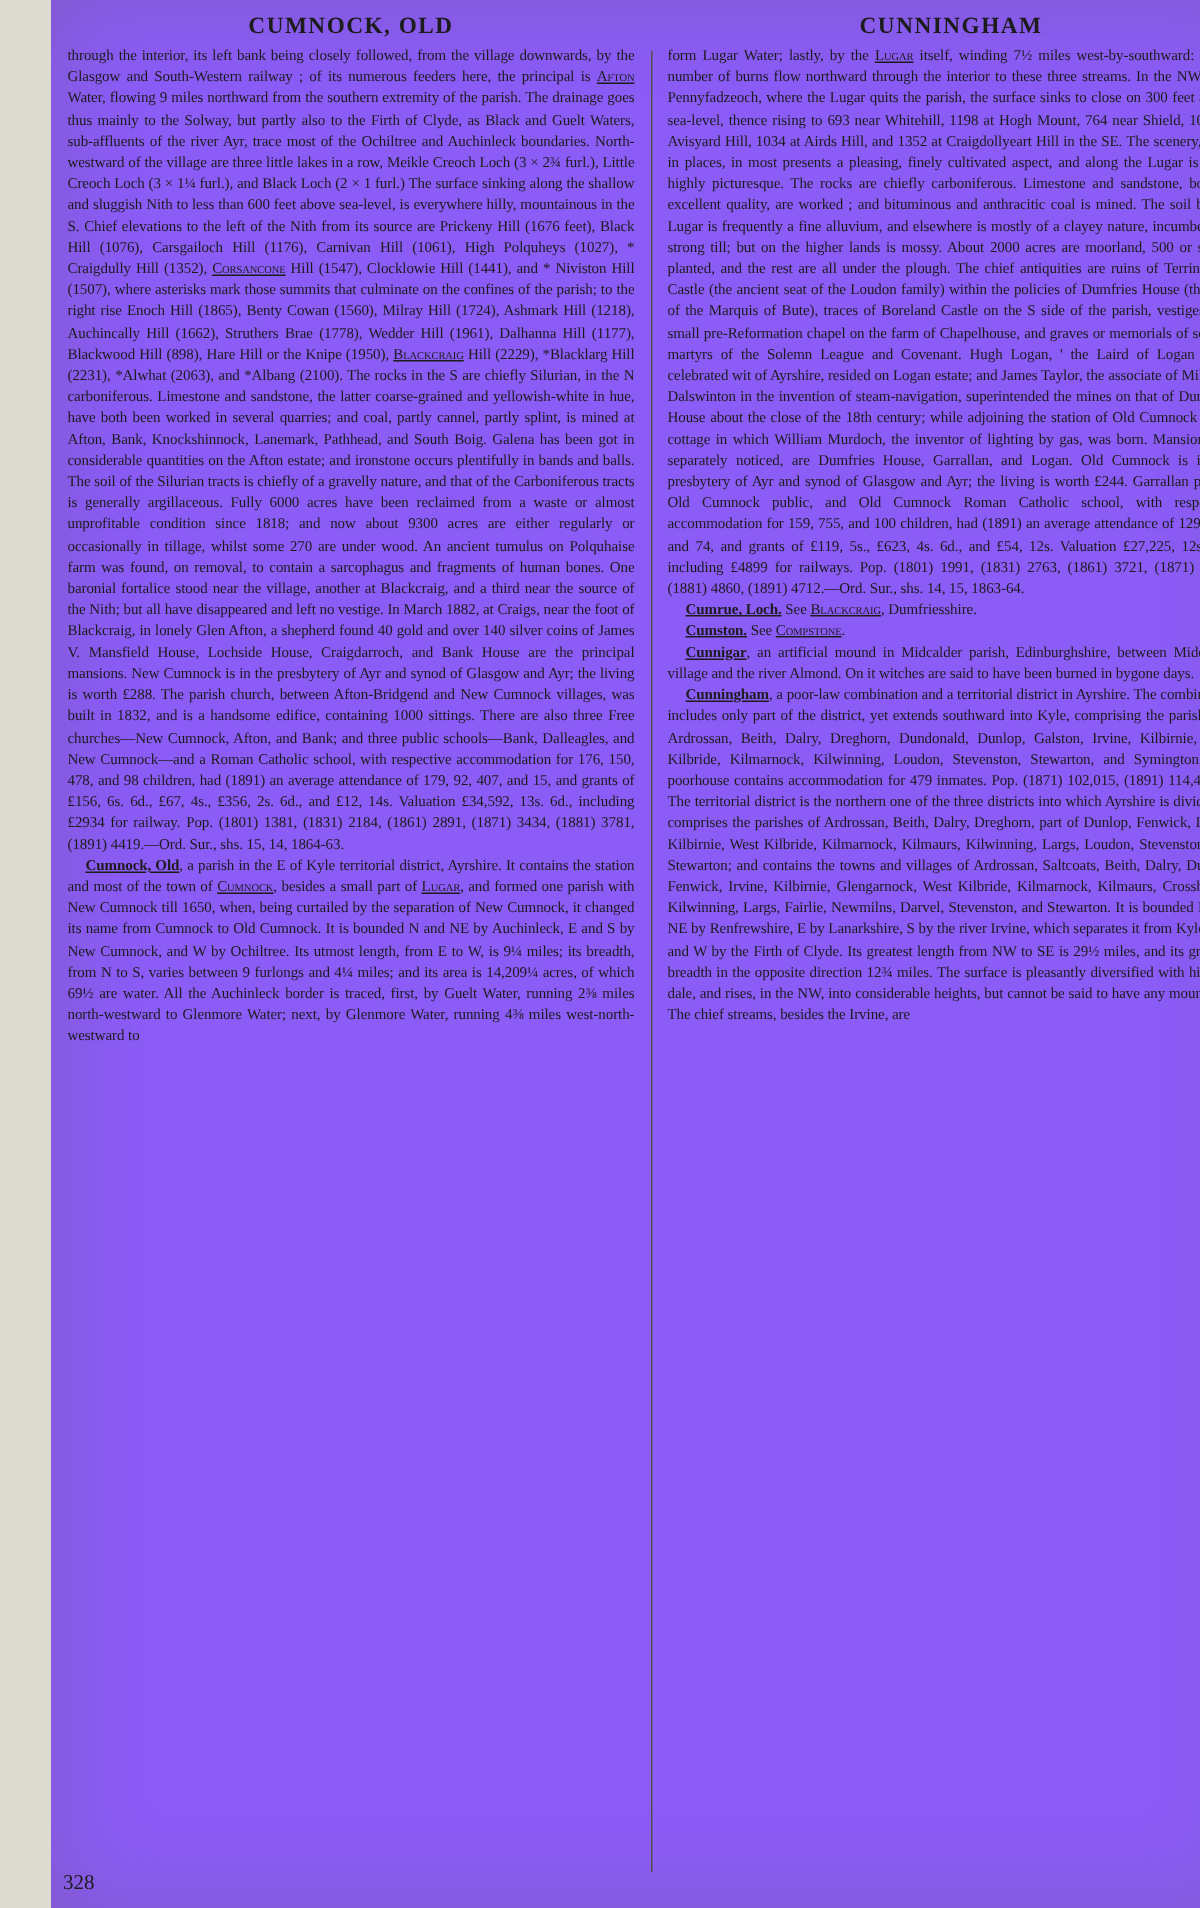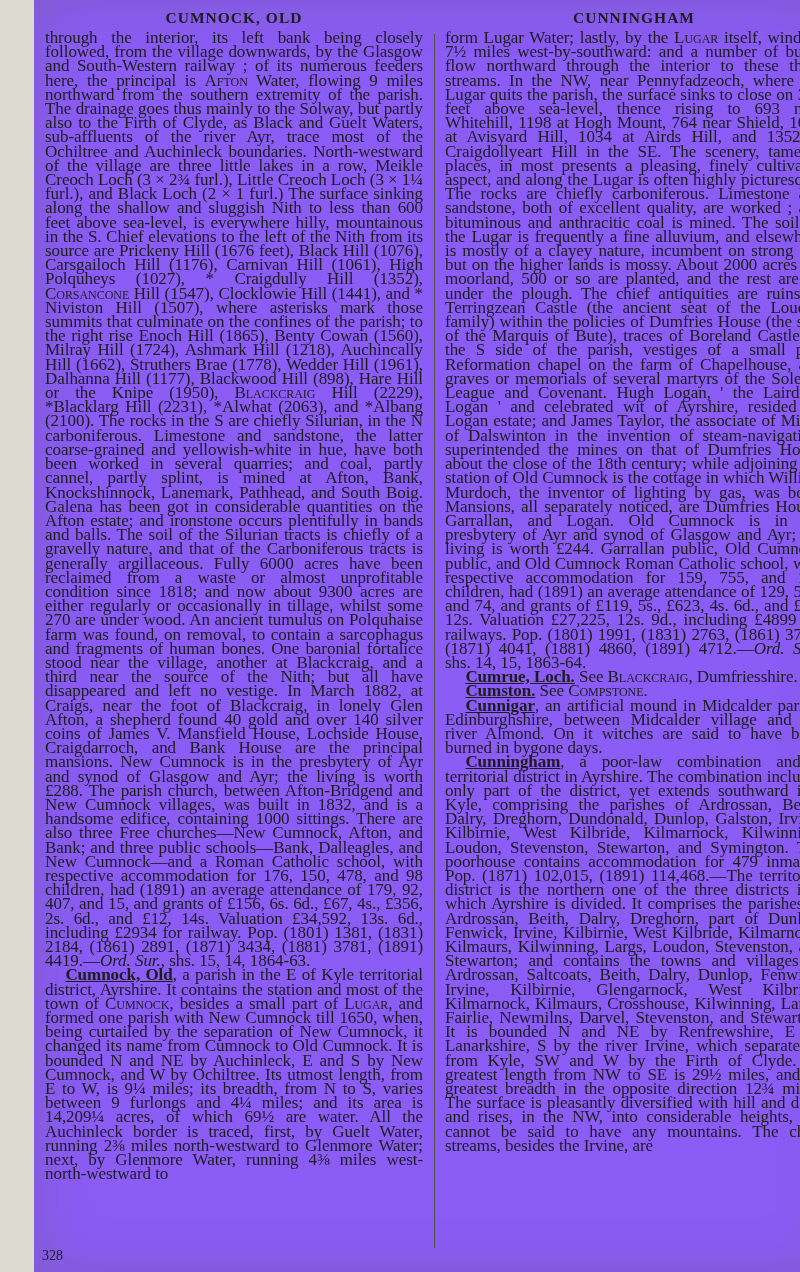--- a/index.html
+++ b/index.html
@@ -34,32 +34,32 @@
     width: 1px; height: 1214px;
     background: #55514a;
   }
   .columns {
     display: flex;
     margin-top: 4px;
   }
   .col {
     width: 378px;
     text-align: justify;
-    font-size: 17px;
+    font-size: 10px;
     line-height: 14.2px;
     letter-spacing: -0.05px;
     hyphens: auto;
   }
   .col.left  { margin-left: 11px; }
   .col.right { margin-left: 22px; }
   .col p { margin: 0; text-indent: 1.2em; }
   .col p.cont { text-indent: 0; }
   .lead { font-weight: bold; text-decoration: underline; }
-  .sc { font-variant: small-caps; }
-  .it { font-style: italic; }
+  .sc { font-variant: small-caps; text-decoration: underline; }
+  .it { }
   .pagenum {
     position: absolute;
     left: 8px; bottom: 8px;
     font-size: 14px;
   }
 </style>
 </head>
 <body>
 
 <div class="page">

